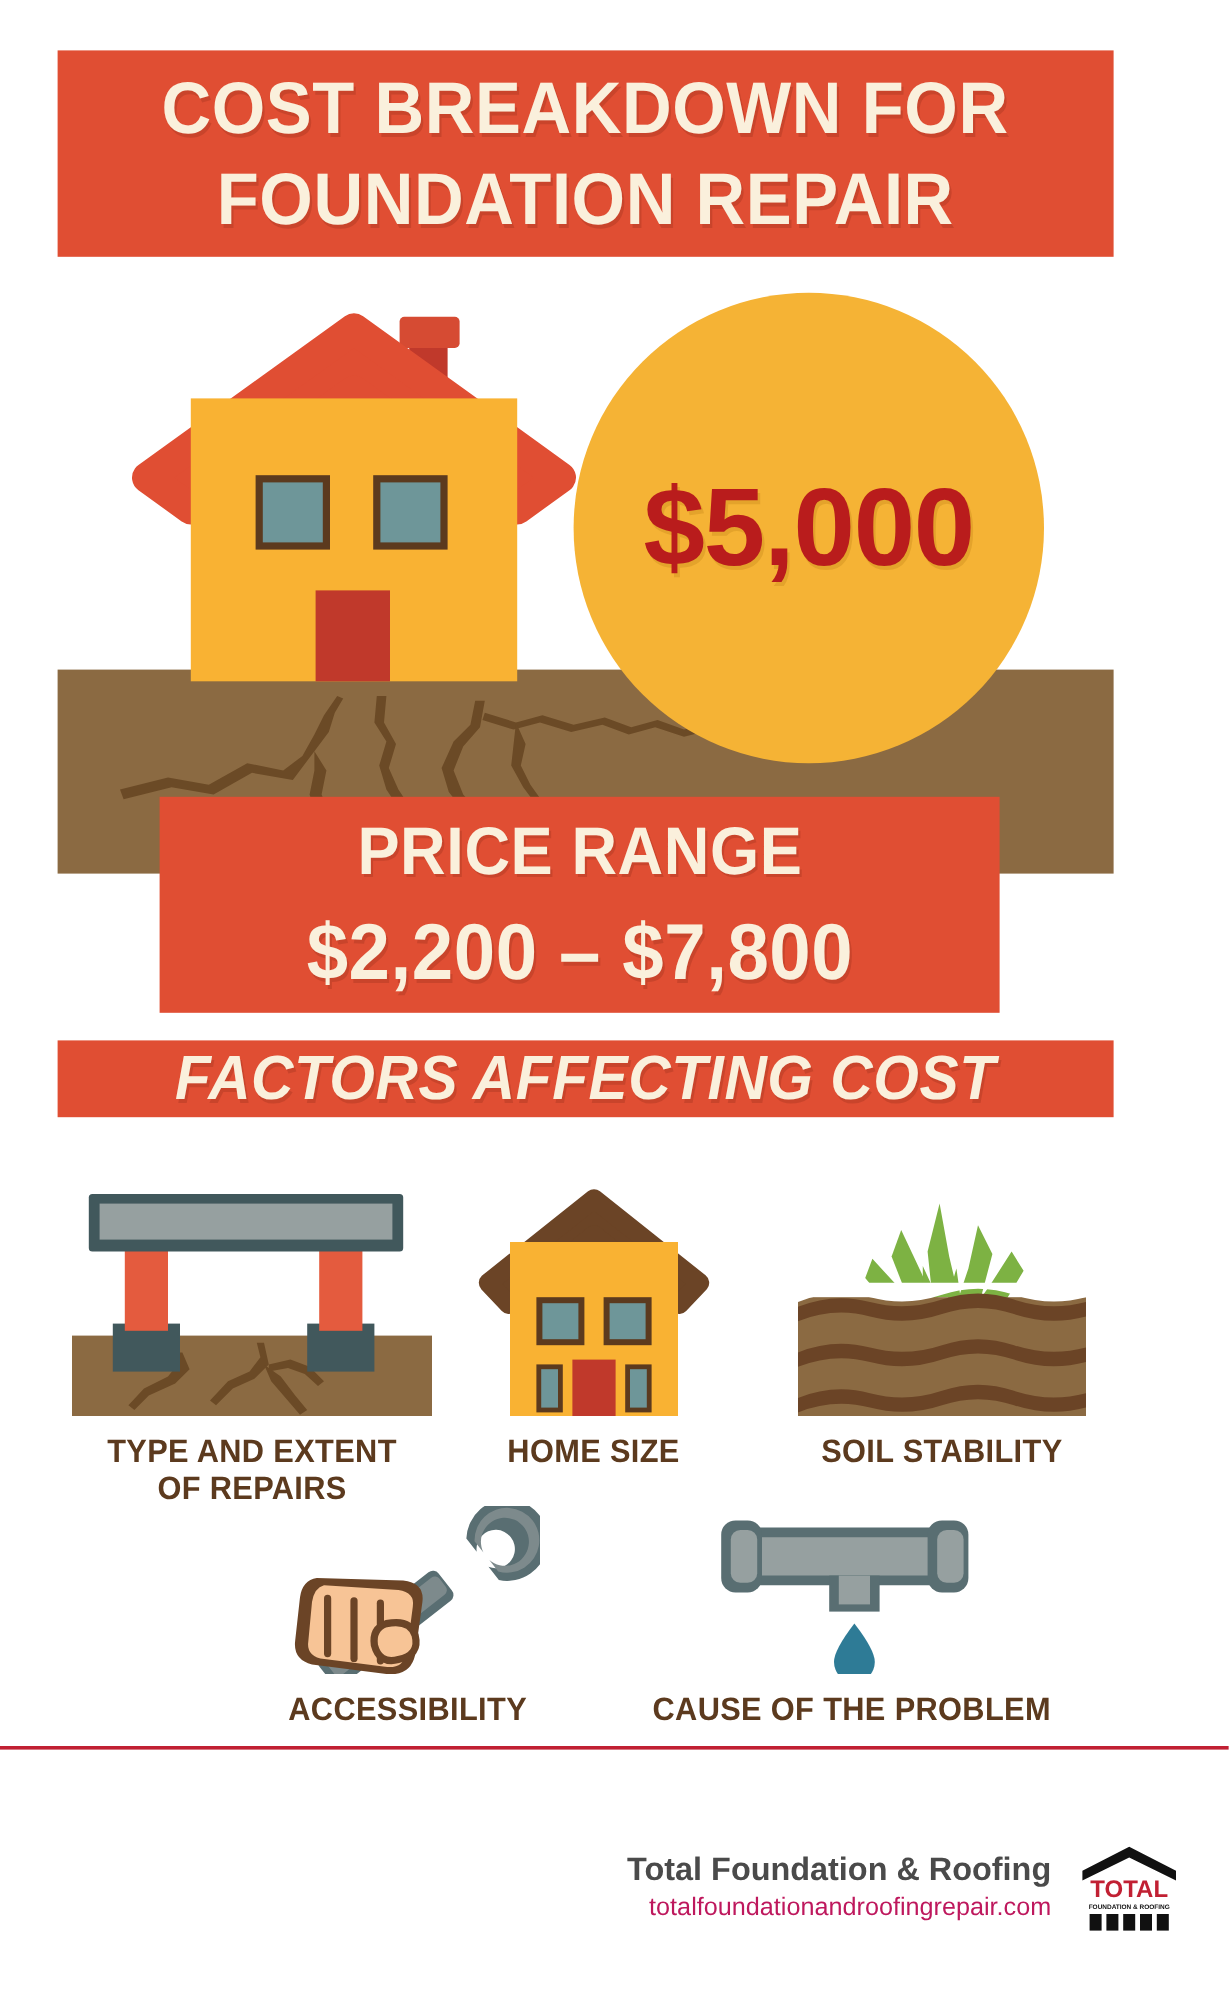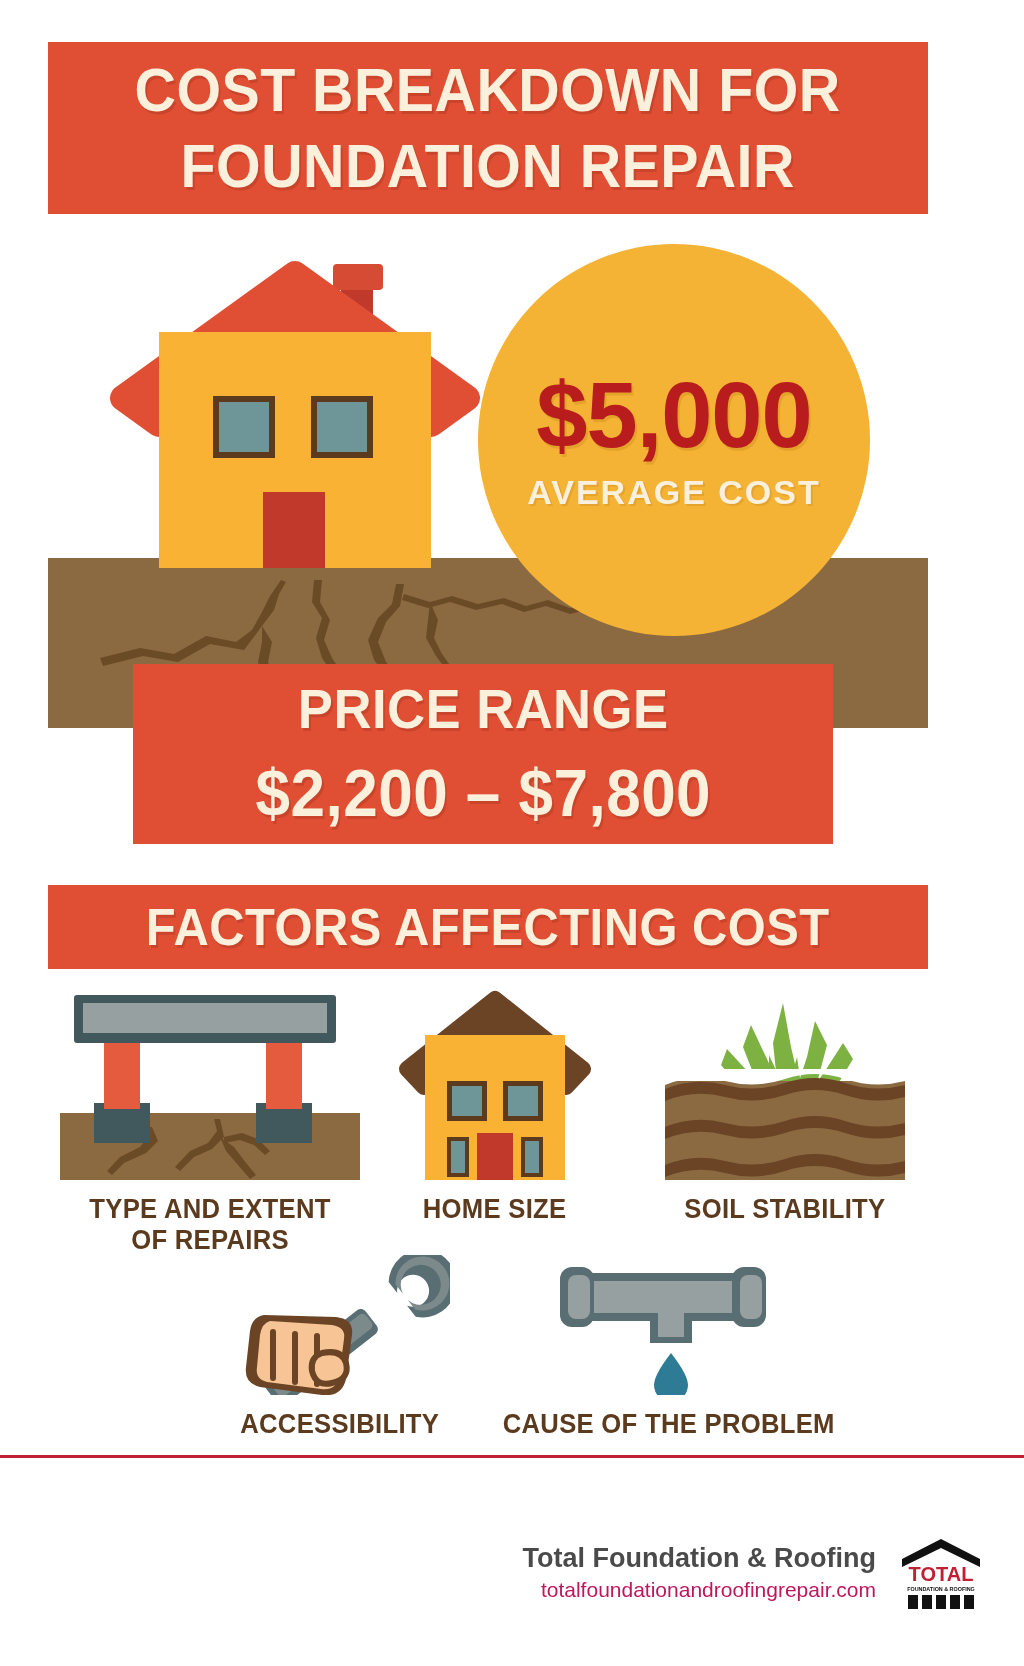--- a/index.html
+++ b/index.html
@@ -79,21 +79,21 @@
   
   #price-banner {
     left: 133px; top: 664px; width: 700px; height: 180px;
     gap: 13px;
   }
   #price-banner .hdr { font-size: 56px; line-height: 64px; }
   #price-banner .val { font-size: 66px; line-height: 78px; }
 
   
   #factors-banner {
-    left: 48px; top: 885px; width: 880px; height: 84px;
+    left: 48px; top: 867px; width: 880px; height: 64px; font-style: italic;
   }
   #factors-banner .line { font-size: 52px; line-height: 60px; }
 
   
   .factor {
     position: absolute;
     display: flex; flex-direction: column;
     align-items: center;
   }
   .factor-art {
@@ -108,21 +108,21 @@
     text-align: center;
     margin-top: 14px;
     transform: scaleX(0.95);
     white-space: pre-line;
   }
 
   #factor-repairs  { left: 60px;  top: 985px;  width: 300px; }
   #factor-homesize { left: 375px; top: 985px;  width: 240px; }
   #factor-soil     { left = 0; left: 645px; top: 985px;  width: 280px; }
   #factor-access   { left: 200px; top: 1255px; width: 280px; }
-  #factor-cause    { left: 469px; top: 1255px; width: 400px; justify-content: center; }
+  #factor-cause    { left: 510px; top: 1255px; width: 400px; justify-content: center; }
 
   
   #footer-rule {
     position: absolute;
     left: 0; top: 1455px; width: 1024px; height: 3px;
     background: #C12033;
   }
   #footer {
     position: absolute;
     left: 0; top: 1480px; width: 1024px; height: 186px;
@@ -189,21 +189,20 @@
         <rect x="216" y="148" width="62" height="62" fill="#5C3A1E"></rect>
         <rect x="222" y="154" width="50" height="50" fill="#6E9699"></rect>
       </g>
 
       <rect x="168" y="244" width="62" height="76" fill="#C0392B"></rect>
     </svg>
   </div>
 
   <div id="avg-circle">
     <div id="avg-amount">$5,000</div>
-    <div id="avg-label">AVERAGE COST</div>
   </div>
 
   <div class="banner" id="price-banner">
     <div class="line hdr">PRICE RANGE</div>
     <div class="line val">$2,200 – $7,800</div>
   </div>
 
   <div class="banner" id="factors-banner">
     <div class="line">FACTORS AFFECTING COST</div>
   </div>

